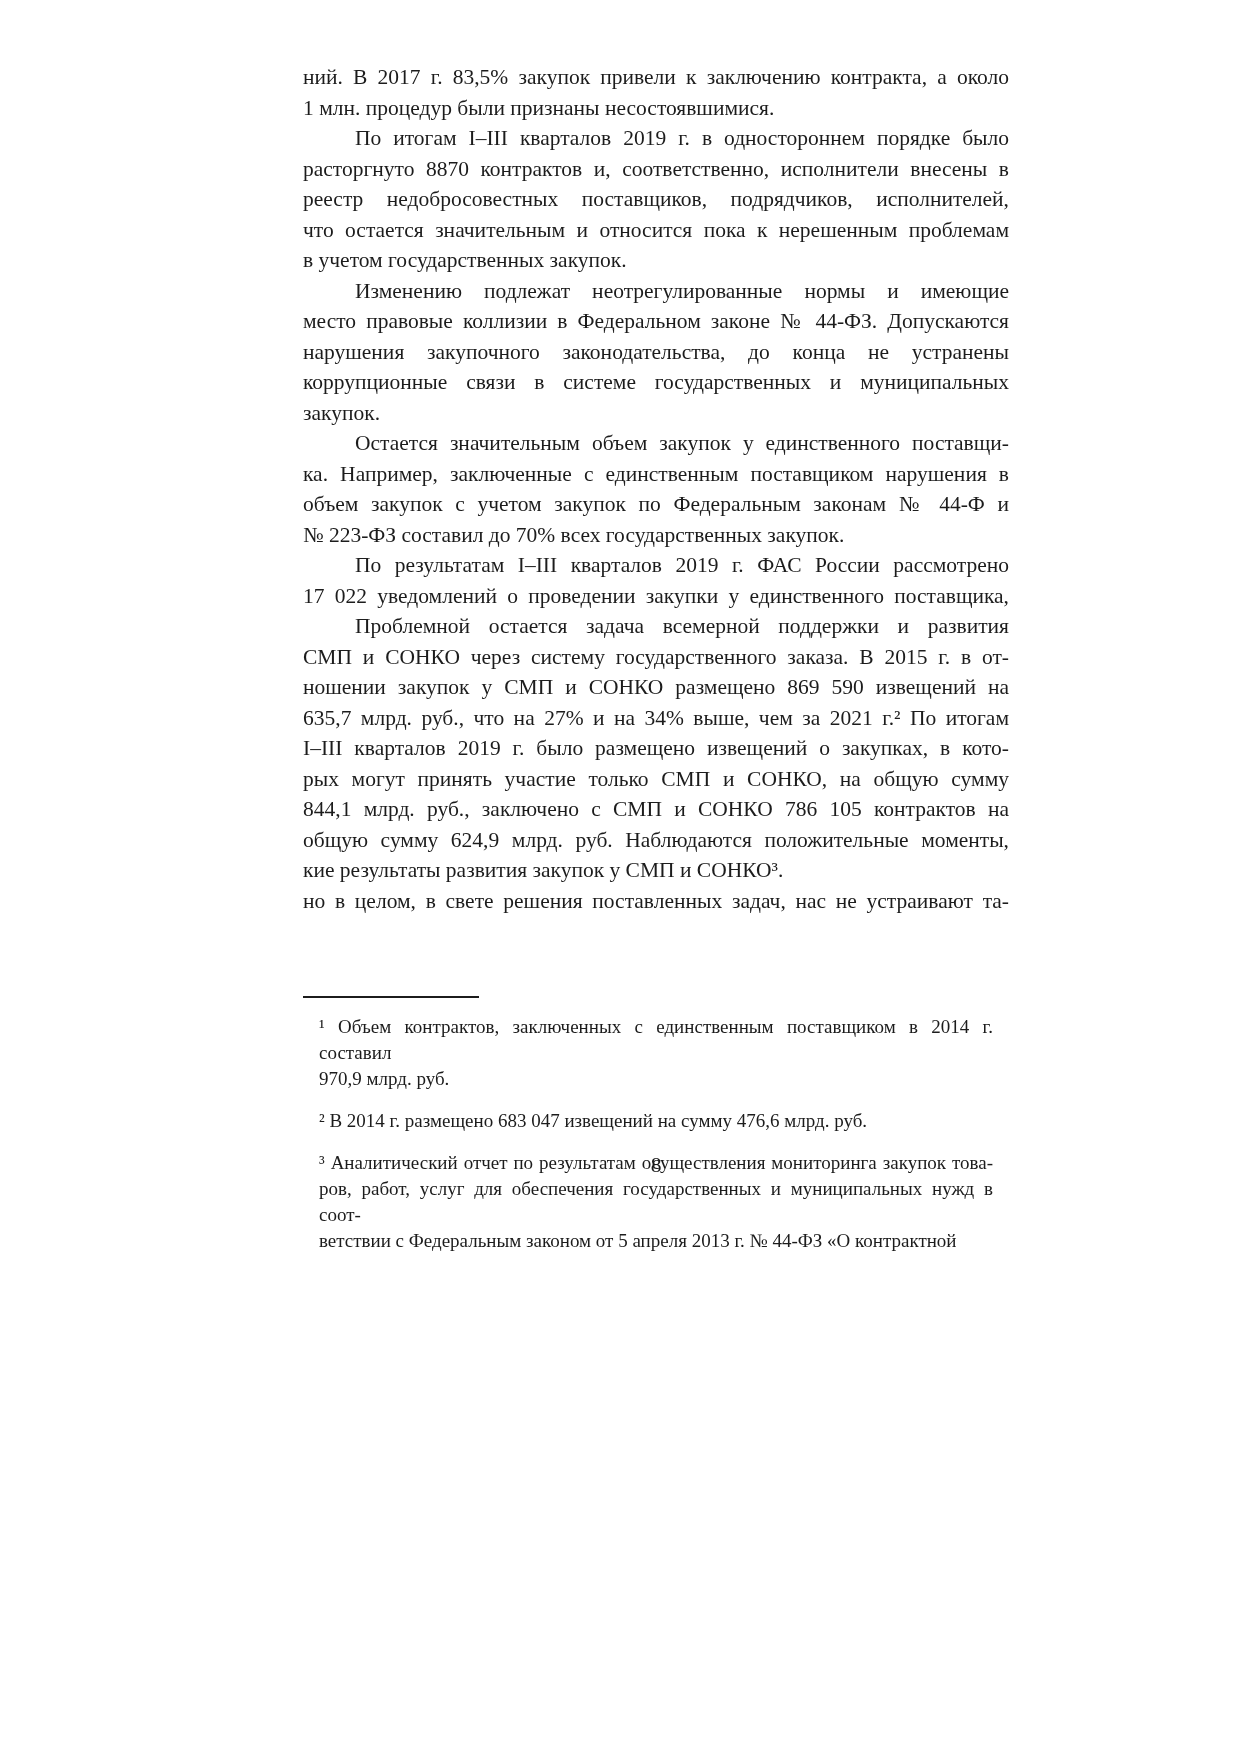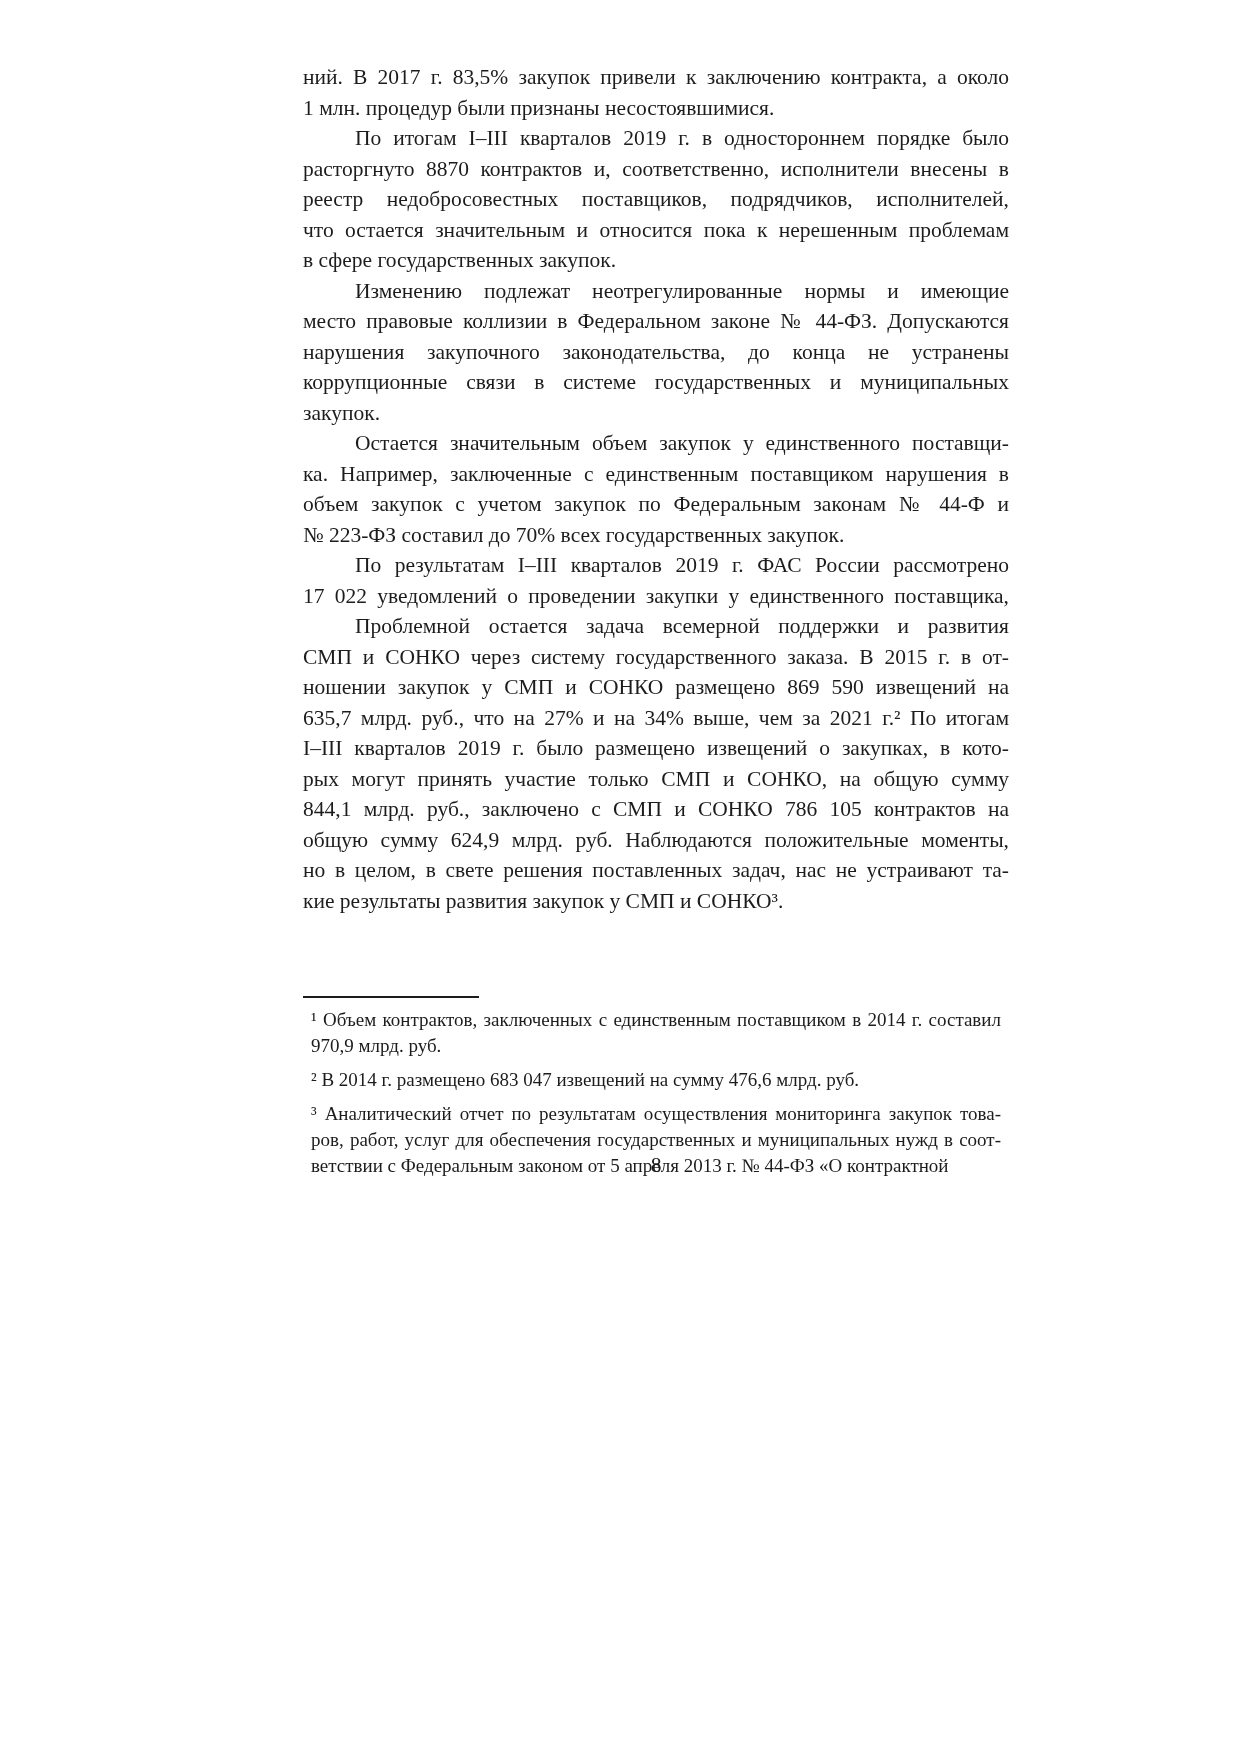--- a/index.html
+++ b/index.html
@@ -46,21 +46,21 @@
     top: 996px;
     width: 706px;
   }
   .footnote-sep {
     width: 176px;
     height: 0;
     border-top: 2px solid #1c1c1c;
     margin: 0 0 9px 0;
   }
   .footnote {
-    margin: 8px;
+    margin: 16px;
     padding: 0;
   }
   .footnote .line {
     display: block;
     font-size: 19px;
     line-height: 26px;
     text-align: justify;
     text-align-last: justify;
   }
   .footnote .line.last {
@@ -84,21 +84,21 @@
   <main class="text-block">
       <p class="paragraph">
         <span class="line">ний. В 2017 г. 83,5% закупок привели к заключению контракта, а около</span>
         <span class="line last">1 млн. процедур были признаны несостоявшимися.</span>
       </p>
       <p class="paragraph indent">
         <span class="line">По итогам I–III кварталов 2019 г. в одностороннем порядке было</span>
         <span class="line">расторгнуто 8870 контрактов и, соответственно, исполнители внесены в</span>
         <span class="line">реестр недобросовестных поставщиков, подрядчиков, исполнителей,</span>
         <span class="line">что остается значительным и относится пока к нерешенным проблемам</span>
-        <span class="line last">в сфере государственных закупок.</span>
+        <span class="line last">в учетом государственных закупок.</span>
       </p>
       <p class="paragraph indent">
         <span class="line">Изменению подлежат неотрегулированные нормы и имеющие</span>
         <span class="line">место правовые коллизии в Федеральном законе № 44-ФЗ. Допускаются</span>
         <span class="line">нарушения закупочного законодательства, до конца не устранены</span>
         <span class="line">коррупционные связи в системе государственных и муниципальных</span>
         <span class="line last">закупок.</span>
       </p>
       <p class="paragraph indent">
         <span class="line">Остается значительным объем закупок у единственного поставщи-</span>
@@ -112,22 +112,22 @@
       </p>
       <p class="paragraph indent">
         <span class="line">Проблемной остается задача всемерной поддержки и развития</span>
         <span class="line">СМП и СОНКО через систему государственного заказа. В 2015 г. в от-</span>
         <span class="line">ношении закупок у СМП и СОНКО размещено 869 590 извещений на</span>
         <span class="line">635,7 млрд. руб., что на 27% и на 34% выше, чем за 2021 г.² По итогам</span>
         <span class="line">I–III кварталов 2019 г. было размещено извещений о закупках, в кото-</span>
         <span class="line">рых могут принять участие только СМП и СОНКО, на общую сумму</span>
         <span class="line">844,1 млрд. руб., заключено с СМП и СОНКО 786 105 контрактов на</span>
         <span class="line">общую сумму 624,9 млрд. руб. Наблюдаются положительные моменты,</span>
+        <span class="line last">кие результаты развития закупок у СМП и СОНКО³.</span>
         <span class="line">но в целом, в свете решения поставленных задач, нас не устраивают та-</span>
-        <span class="line last">кие результаты развития закупок у СМП и СОНКО³.</span>
       </p>
     </main>
 
   <section class="footnote-area">
     <div class="footnote-sep"></div>
     <div>
         <p class="footnote">
           <span class="line">¹ Объем контрактов, заключенных с единственным поставщиком в 2014 г. составил</span>
           <span class="line last">970,9 млрд. руб.</span>
         </p>

